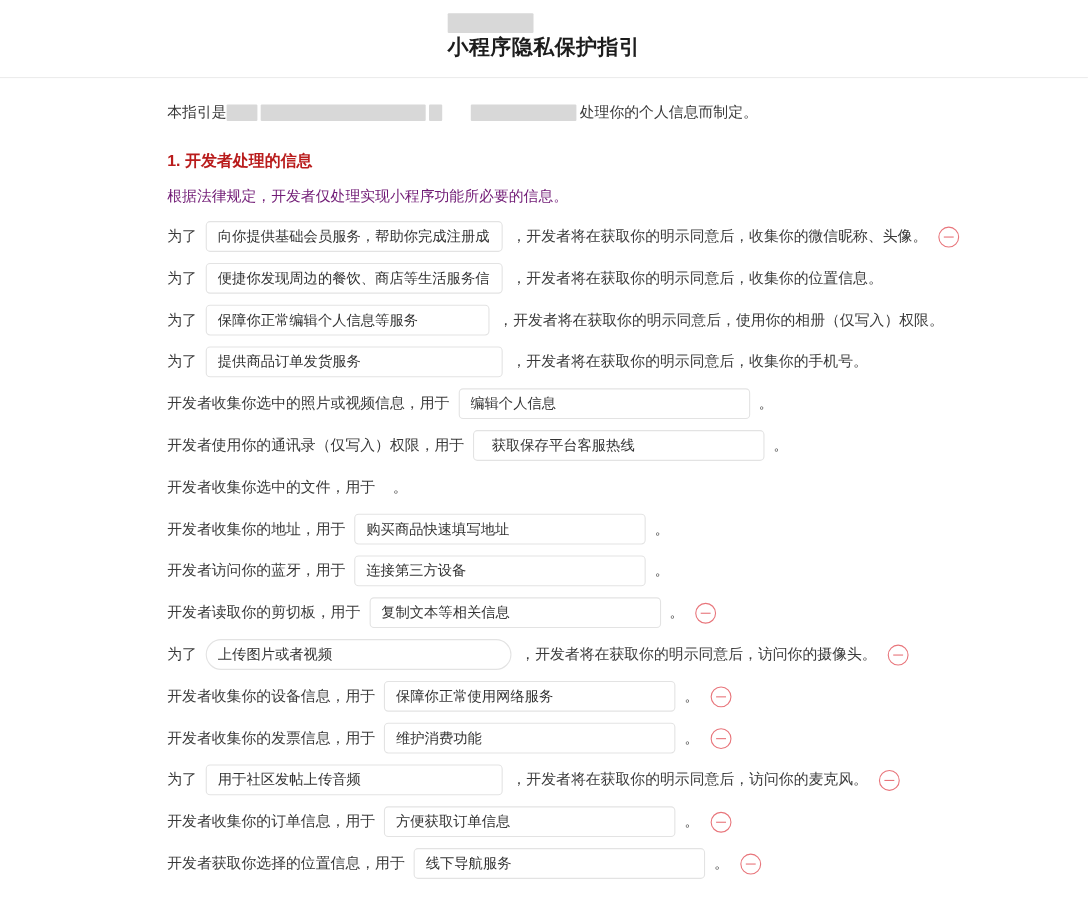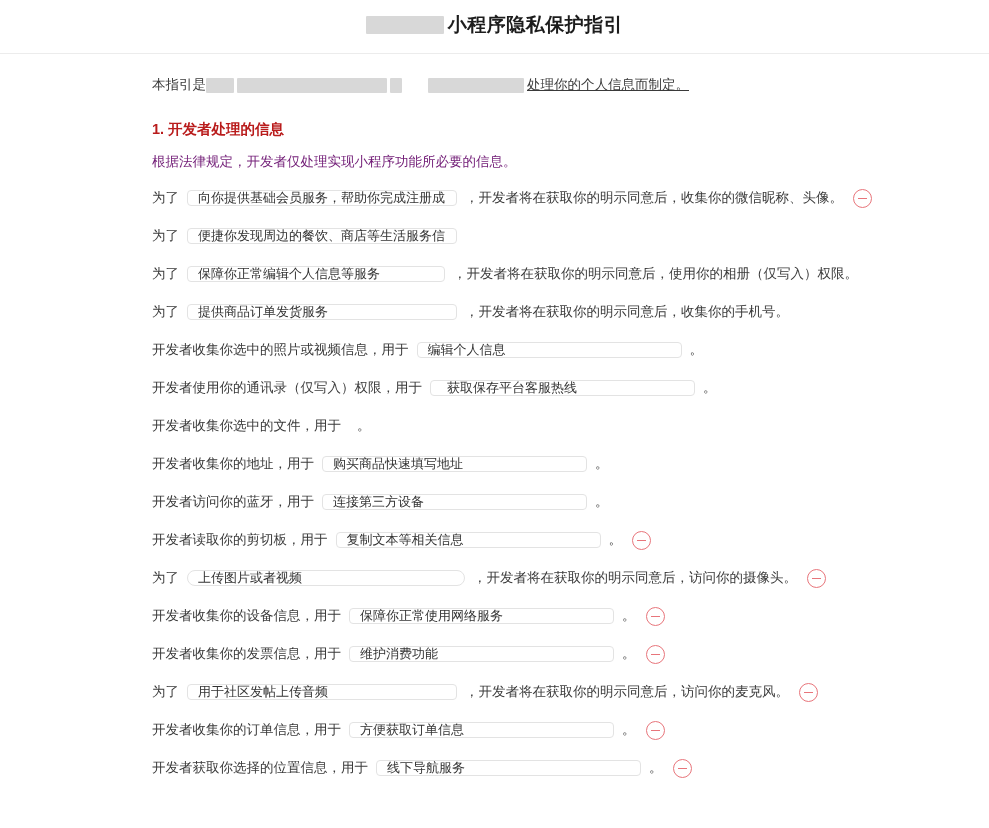--- a/index.html
+++ b/index.html
@@ -27,23 +27,24 @@
     text-align: center;
     padding-top: 12px;
     padding-bottom: 14px;
     font-size: 19px;
     font-weight: 600;
     color: #1c1c1c;
     letter-spacing: 0.5px;
   }
   .title-inner {
     display: inline-flex;
-    align-items: center;
+    align-items: flex-start;
     justify-content: center;
     gap: 0px;
+    flex-direction: column;
   }
   .redact {
     display: inline-block;
     background: #d8d8d8;
     border-radius: 1px;
     vertical-align: middle;
   }
   .title-redact {
     width: 78px;
     height: 18px;
@@ -95,21 +96,21 @@
     color: #3a3a3a;
   }
   .lead {
     margin-right: 8px;
   }
   .tail {
     margin-left: 8px;
   }
   .field {
     box-sizing: border-box;
-    height: 16px;
+    height: 28px;
     line-height: 26px;
     border: 1px solid #e3e3e3;
     border-radius: 4px;
     padding: 0 10px;
     font-size: 13px;
     color: #333333;
     background: #ffffff;
     outline: none;
     font-family: "Liberation Sans", "DejaVu Sans", sans-serif;
   }
@@ -149,38 +150,39 @@
   <div class="divider"></div>
 
   <div class="content">
 
     <div class="intro">
       <span>本指引是</span>
       <span class="redact r1"></span>
       <span class="redact r2" style="margin-left:3px;"></span>
       <span class="redact r3" style="margin-left:3px;"></span>
       <span class="redact r4" style="margin-left:26px;"></span>
-      <span style="margin-left:3px;text-decoration:underline;">处理你的个人信息而制定。</span>
+      <span style="margin-left:3px;">处理你的个人信息而制定。</span>
     </div>
 
     <div class="section-title">1. 开发者处理的信息</div>
     <div class="section-sub">根据法律规定，开发者仅处理实现小程序功能所必要的信息。</div>
 
     <div class="rows" id="rows-container">
         <div class="row">
           <span class="lead">为了</span>
           <input class="field" type="text" placeholder="请输入" value="向你提供基础会员服务，帮助你完成注册成" style="width: 270px;">
           <span class="tail">，开发者将在获取你的明示同意后，收集你的微信昵称、头像。</span>
           <span class="minus-btn">
             <span></span>
           </span>
         </div>
         <div class="row">
           <span class="lead">为了</span>
           <input class="field" type="text" placeholder="请输入" value="便捷你发现周边的餐饮、商店等生活服务信" style="width: 270px;">
+          <span class="tail">，开发者将在获取你的明示同意后，收集你的位置信息。</span>
         </div>
         <div class="row">
           <span class="lead">为了</span>
           <input class="field" type="text" placeholder="请输入" value="保障你正常编辑个人信息等服务" style="width: 258px;">
           <span class="tail">，开发者将在获取你的明示同意后，使用你的相册（仅写入）权限。</span>
         </div>
         <div class="row">
           <span class="lead">为了</span>
           <input class="field" type="text" placeholder="请输入" value="提供商品订单发货服务" style="width: 270px;">
           <span class="tail">，开发者将在获取你的明示同意后，收集你的手机号。</span>

